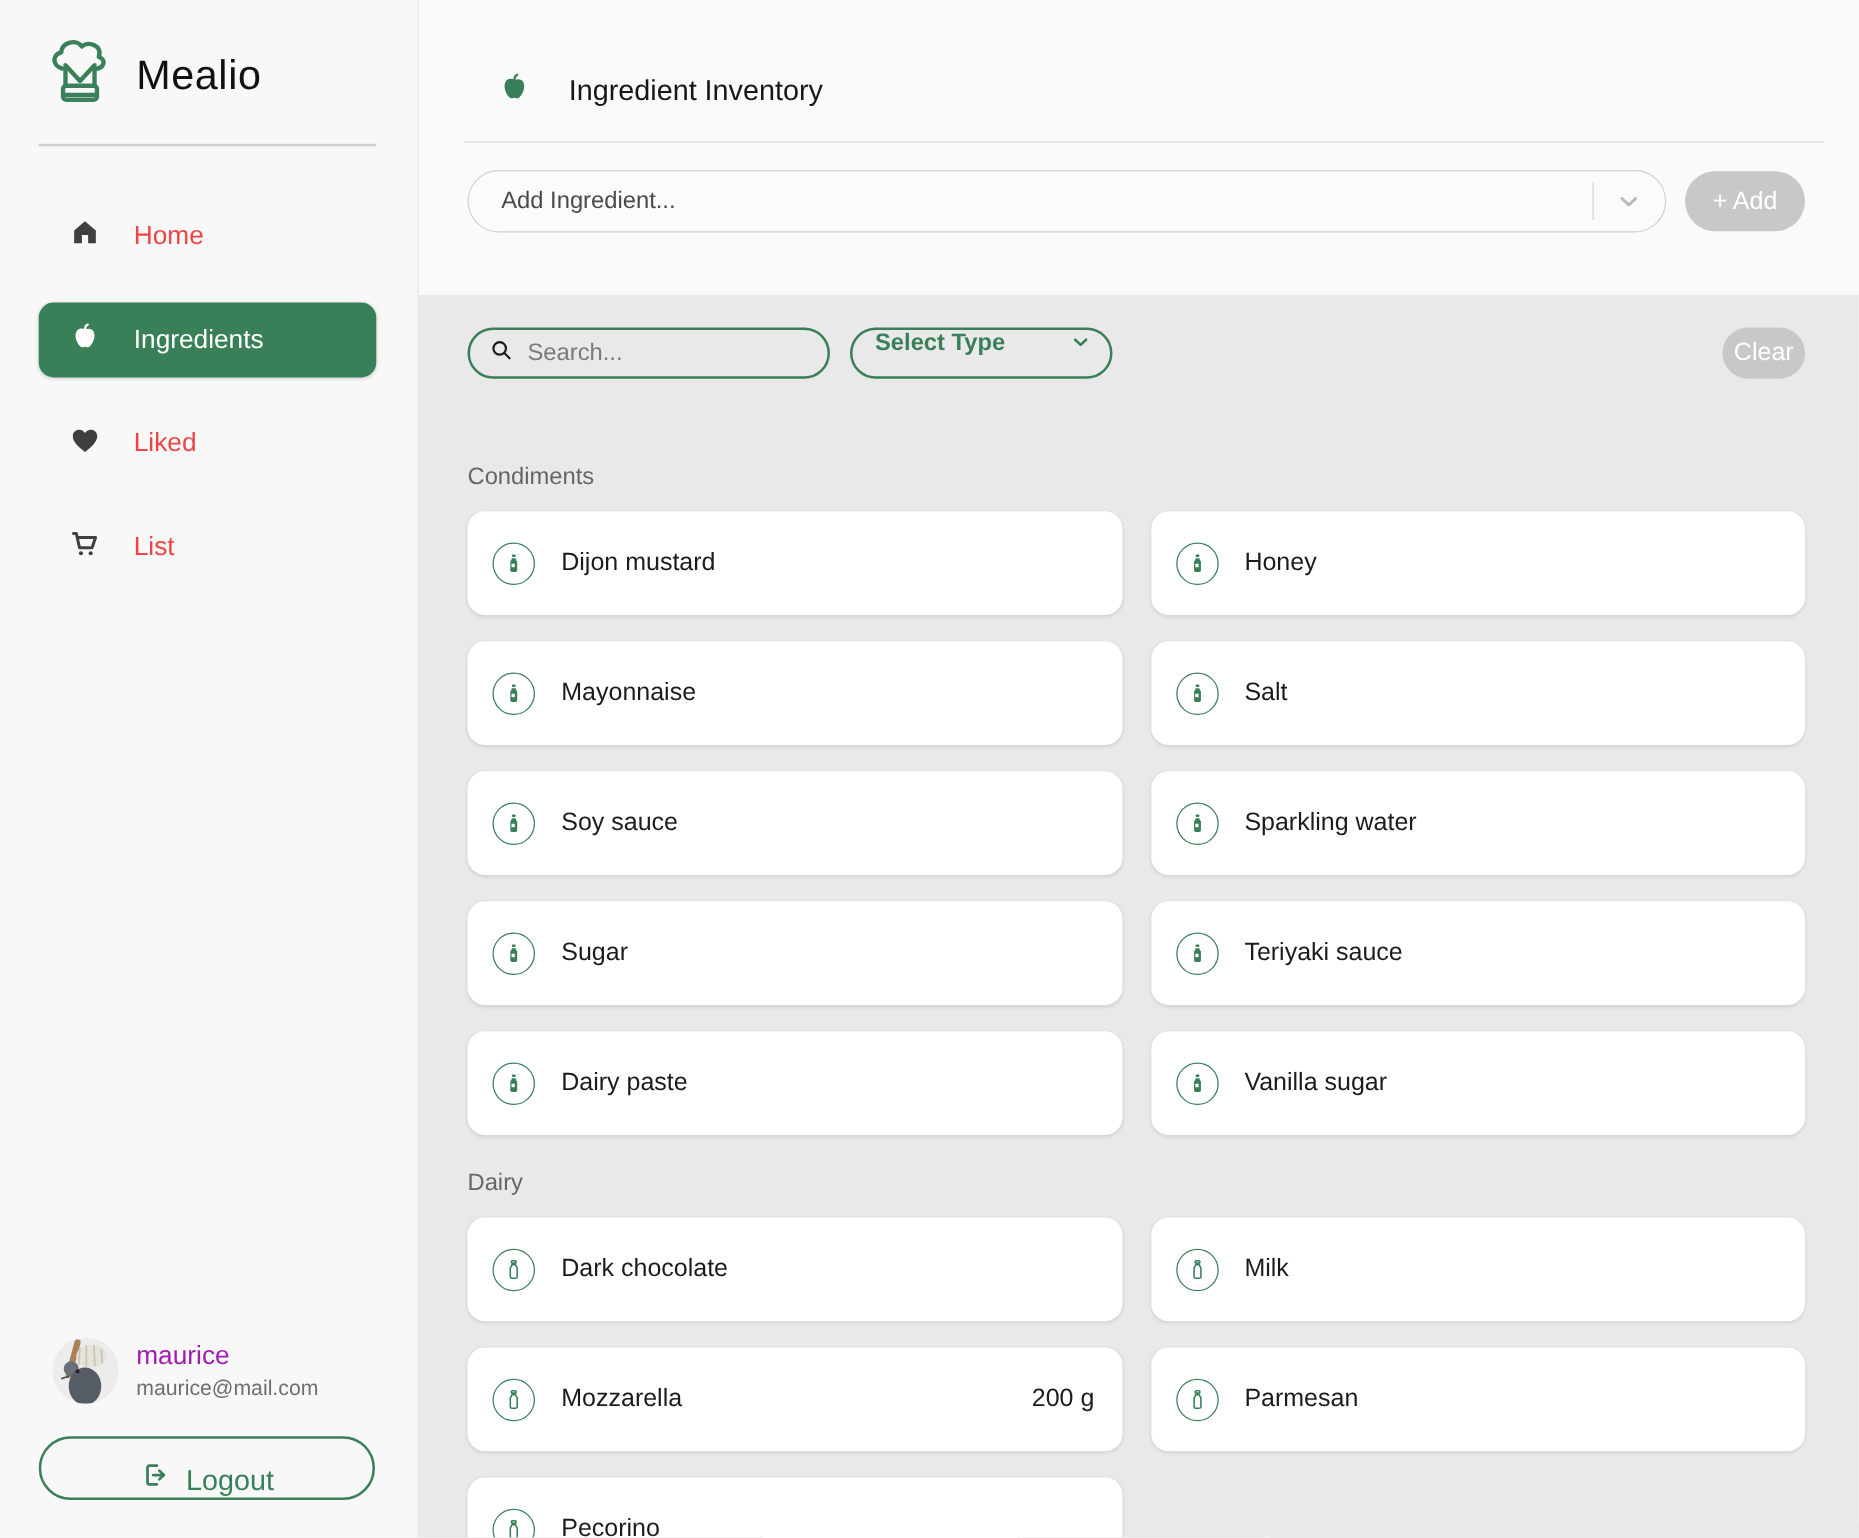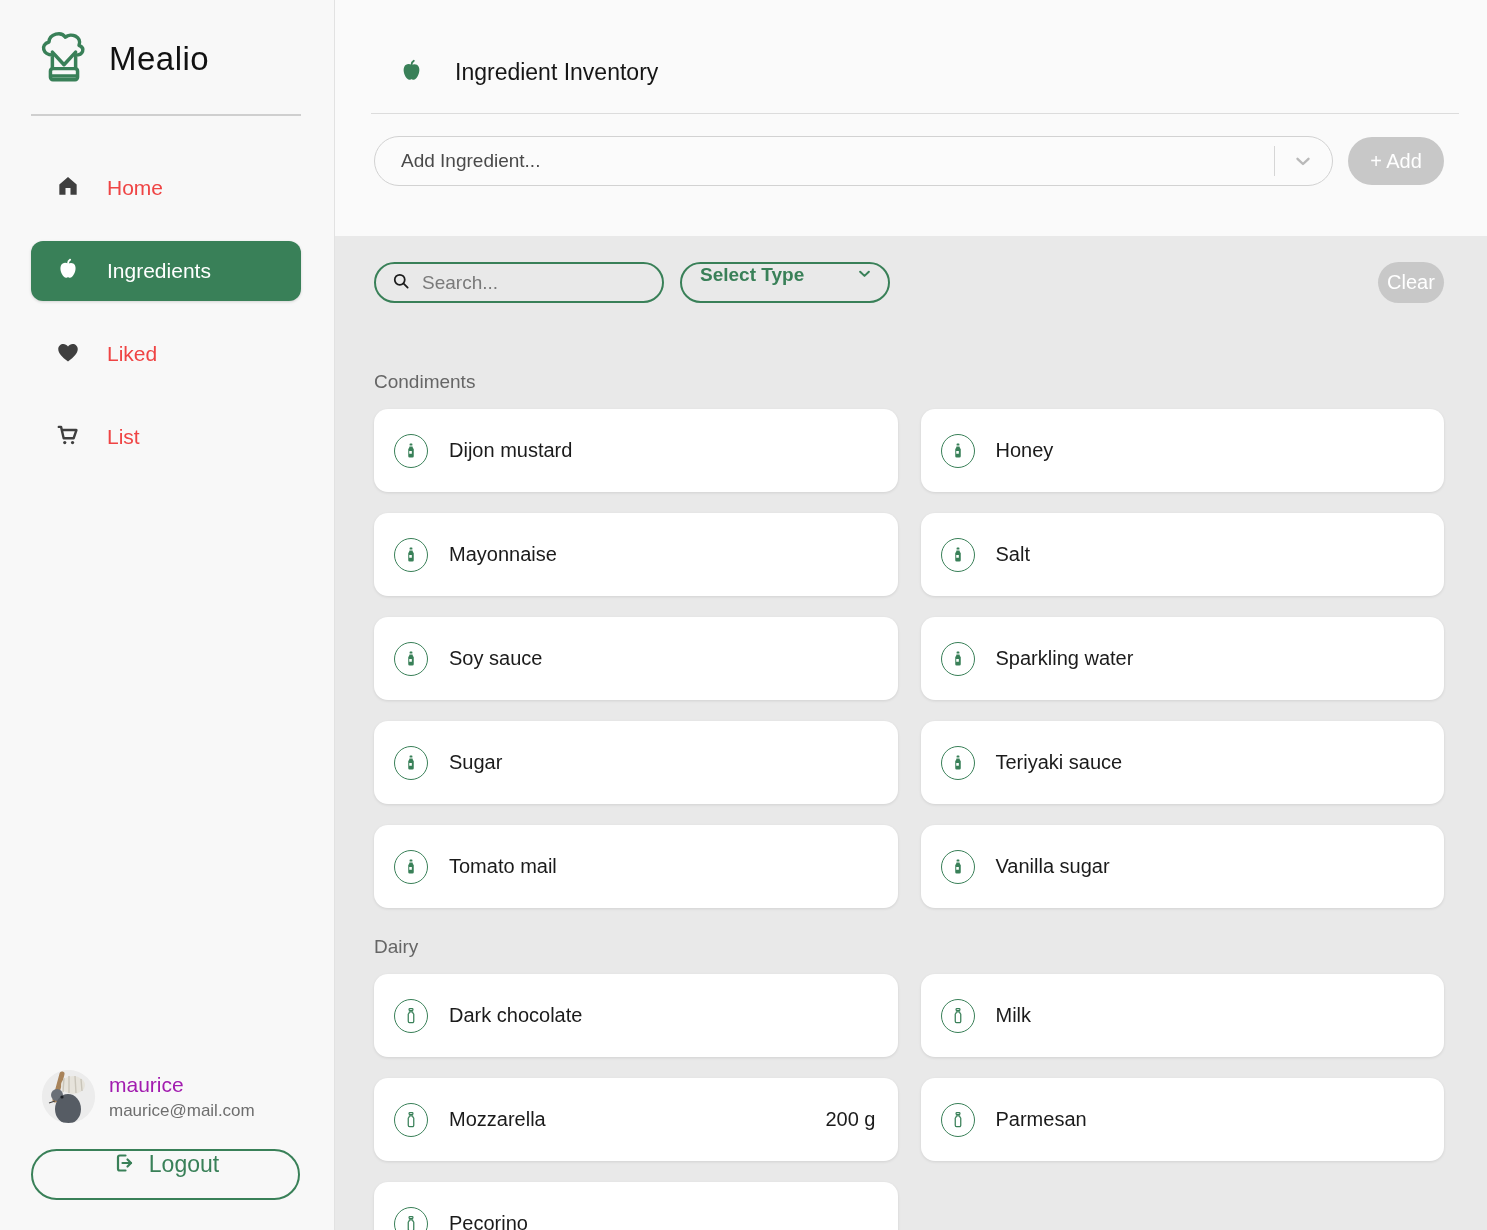--- a/index.html
+++ b/index.html
@@ -21,21 +21,21 @@
   .sidebar-divider{height:2px;background:#cfcfcf;margin:22px 33px 0 31px;}
   .nav{margin:42px 33px 0 31px;display:flex;flex-direction:column;gap:23px;}
   .nav-item{height:60px;border-radius:12px;display:flex;align-items:center;gap:26px;padding:0 0 0 24px;cursor:pointer;color:#ef4444;font-size:21px;}
   .nav-item svg{flex:0 0 auto;}
   .nav-item.active{background:var(--accent);color:#fff;box-shadow:0 1px 3px rgba(0,0,0,.15);}
   .sidebar-spacer{flex:1;}
   .user-row{display:flex;align-items:center;gap:14px;margin:0 20px 26px 42px;}
   .avatar{width:53px;height:53px;border-radius:50%;overflow:hidden;background:#ececec;flex:0 0 auto;}
   .user-name{font-size:21px;color:#a21caf;}
   .user-email{font-size:17px;color:#6e6e6e;margin-top:4px;}
-  .logout-btn{margin:0 34px 30px 31px;height:51px;border:2px solid var(--accent);border-radius:26px;background:transparent;color:var(--accent);font-size:23px;display:flex;align-items:flex-start;justify-content:center;gap:13px;cursor:pointer;font-family:inherit;}
+  .logout-btn{margin:0 34px 30px 31px;height:51px;border:2px solid var(--accent);border-radius:26px;background:transparent;color:var(--accent);font-size:23px;display:flex;align-items:flex-end;justify-content:center;gap:13px;cursor:pointer;font-family:inherit;}
 
   
   .main{flex:1;display:flex;flex-direction:column;}
   .top-white{height:236px;background:var(--lightbg);}
   .header-row{margin:52px 0 0 63px;height:40px;display:flex;align-items:center;gap:30px;}
   .page-title{font-size:23px;color:#161616;}
   .header-divider{margin:21px 28px 0 36px;border-top:1px solid #dcdcdc;}
   .add-row{margin:22px 43px 0 39px;display:flex;gap:15px;align-items:center;}
   .add-input-wrap{flex:1;position:relative;}
   .add-input{width:100%;height:50px;border:1.5px solid #d2d2d2;border-radius:25px;background:#fbfbfb;padding:0 90px 0 26px;font-size:19px;color:#14532d;font-family:inherit;outline:none;}
@@ -319,21 +319,21 @@
 
   <div class="card">
     <span class="card-icon">
       <svg class="glyph sauce" width="20" height="20" viewBox="0 0 24 24" style="display: block;">
         <rect x="10.3" y="3" width="3.4" height="2.5" rx="0.8" fill="#398058"></rect>
         <path fill="#398058" d="M10.1 6.6 H13.9 C13.9 7.9 14.5 8.7 15.3 9.5 V18.3 A1.6 1.6 0 0 1 13.7 19.9 H10.3 A1.6 1.6 0 0 1 8.7 18.3 V9.5 C9.5 8.7 10.1 7.9 10.1 6.6 Z"></path>
         <rect x="9.9" y="12" width="3.1" height="3.3" fill="#ffffff"></rect>
       </svg>
 
     </span>
-    <span class="card-name">Tomato mail</span>
+    <span class="card-name">Dairy paste</span>
     <span class="card-amount"></span>
   </div>
 
   <div class="card">
     <span class="card-icon">
       <svg class="glyph sauce" width="20" height="20" viewBox="0 0 24 24" style="display: block;">
         <rect x="10.3" y="3" width="3.4" height="2.5" rx="0.8" fill="#398058"></rect>
         <path fill="#398058" d="M10.1 6.6 H13.9 C13.9 7.9 14.5 8.7 15.3 9.5 V18.3 A1.6 1.6 0 0 1 13.7 19.9 H10.3 A1.6 1.6 0 0 1 8.7 18.3 V9.5 C9.5 8.7 10.1 7.9 10.1 6.6 Z"></path>
         <rect x="9.9" y="12" width="3.1" height="3.3" fill="#ffffff"></rect>
       </svg>

